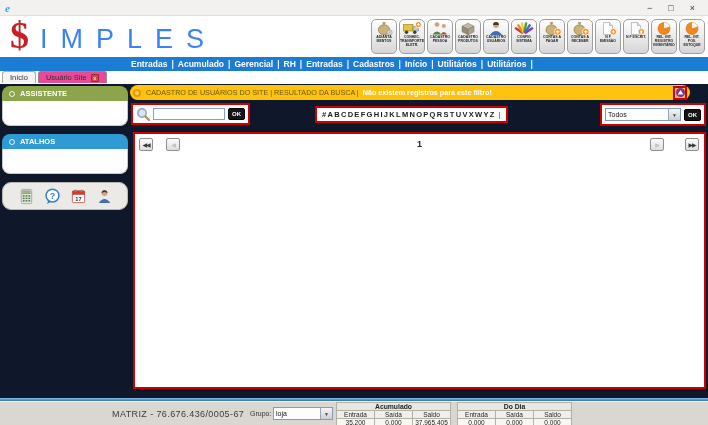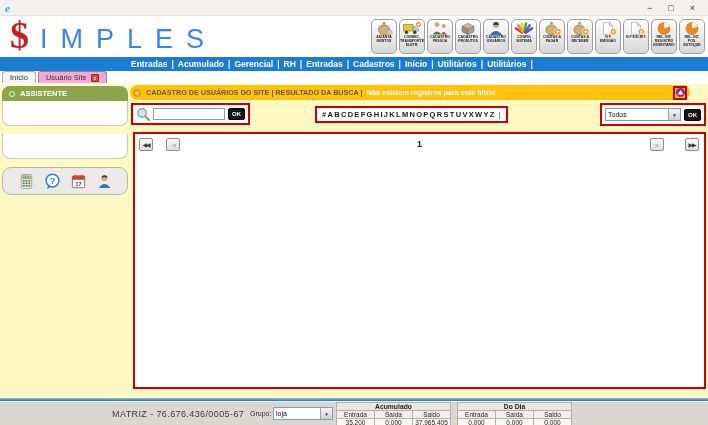--- a/index.html
+++ b/index.html
@@ -29,46 +29,46 @@
   
   .menubar{height:14px;background:#1b7cd4;color:#fff;font-size:8.5px;font-weight:bold;
            display:flex;align-items:center;padding-left:128px;white-space:nowrap}
   .menu-item{padding:0 3px;cursor:default}
   .menu-sep{padding:0 1px;opacity:.95}
 
   
   .tabrow{height:14px;display:flex;padding-left:2px;gap:2px;background:#fff}
   .tab{font-size:7.5px;color:#333;border:1px solid #aaa;border-bottom:none;border-radius:3px 3px 0 0;
        padding:0 7px;background:#f4f4f4;display:flex;align-items:center;gap:4px;height:12px;box-sizing:border-box}
-  .tab.active{background:#f9a8d4;border-color:#8a8a8a}
+  .tab.active{background:#ec4899;border-color:#8a8a8a}
   .tab-close{width:8px;height:8px;background:#cc4a3f;border:1px solid #8d2f27;color:#fff;font-size:6px;
              line-height:6px;text-align:center;border-radius:1px;box-sizing:border-box}
 
   
-  .content{position:absolute;top:84px;left:0;right:0;bottom:27px;background:#fef9c3}
+  .content{position:absolute;top:84px;left:0;right:0;bottom:27px;background:#0f172a}
 
   
   .sidebar{position:absolute;left:2px;top:2px;width:126px}
   .side-header{height:15px;border-radius:8px 8px 0 0;display:flex;align-items:center;gap:5px;padding-left:7px;
                color:#fff;font-size:7.5px;font-weight:bold}
   .side-header .ring{width:6px;height:6px;border:1.5px solid rgba(255,255,255,.85);border-radius:50%;box-sizing:border-box}
   .side-header.green{background:#8ca44a}
   .side-header.blue{background:#2f9ad4}
   .side-panel{height:24px;border:1px solid #c9c9c9;border-top:none;border-radius:0 0 8px 8px;background:#fff;margin-bottom:8px}
   .quickbar{height:26px;background:#eceae7;border:1px solid #b9b7b2;border-radius:9px;
             display:flex;align-items:center;justify-content:center;gap:9px;margin-top:2px}
   .quickbar svg{width:17px;height:17px;display:block}
 
   
   .main{position:absolute;left:130px;top:0;right:2px;bottom:0}
   .yellowbar{position:absolute;left:0;top:1px;right:16px;height:15px;background:#ffc20e;border-radius:8px;
              display:flex;align-items:center;padding-left:16px;box-sizing:border-box}
   .ybar-cap{position:absolute;left:3px;top:3.5px;width:8px;height:8px;border:2px solid #e8960a;border-radius:50%;
             background:#ffd95e;box-sizing:border-box}
-  .ybar-title{font-size:7.2px;font-weight:bold;color:#6a5a18;white-space:nowrap}
+  .ybar-title{font-size:7.2px;font-weight:normal;color:#6a5a18;white-space:nowrap}
   .ybar-msg{font-size:7.2px;font-weight:bold;color:#fff;margin-left:4px;white-space:nowrap}
   .ybar-action{position:absolute;right:3px;top:0.5px;width:14px;height:14px;border:2px solid #cc0000;
                background:#ffc20e;display:flex;align-items:center;justify-content:center;box-sizing:border-box}
   .ybar-action svg{width:9px;height:9px;display:block}
 
   .search-group{position:absolute;left:1px;top:19px;border:2px solid #cc0000;display:flex;align-items:center;
                 gap:3px;padding:2px 3px;background:#fdfdfd}
   .search-group svg{width:14px;height:14px;display:block}
   .search-input{width:72px;height:12px;border:1px solid #89a0b8;font-size:7px;padding:0 2px;box-sizing:border-box;
                 font-family:"Liberation Sans",sans-serif}
@@ -301,20 +301,24 @@
 
 <div class="content">
 
   <div class="sidebar">
     <div class="side-header green">
       <span class="ring"></span>
       <span>ASSISTENTE</span>
     </div>
     <div class="side-panel"></div>
 
+    <div class="side-header blue">
+      <span class="ring"></span>
+      <span>ATALHOS</span>
+    </div>
     <div class="side-panel"></div>
 
     <div class="quickbar">
       <span>
           <svg viewBox="0 0 18 18">
             <rect x="3.5" y="1.5" width="11" height="15" rx="1.2" fill="#e9e9e9" stroke="#8a8a8a" stroke-width="0.7"></rect>
             <rect x="5" y="3" width="8" height="3.2" fill="#9fb57a" stroke="#6e8350" stroke-width="0.4"></rect>
             <g fill="#4d7d3a">
               <rect x="5" y="7.6" width="2" height="1.6"></rect>
               <rect x="8" y="7.6" width="2" height="1.6"></rect>

